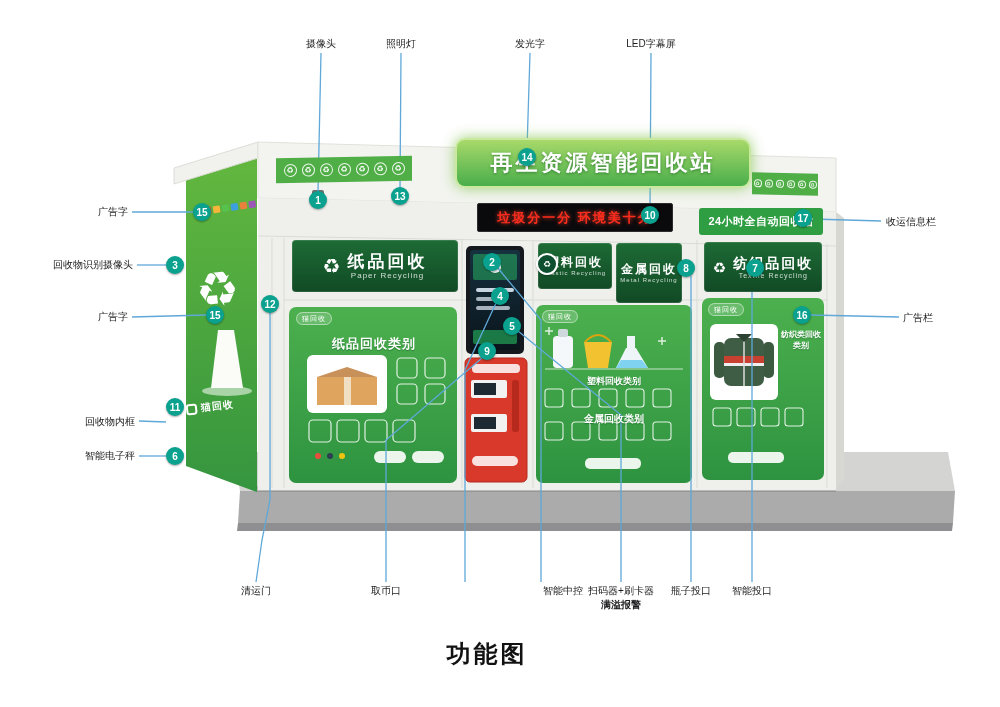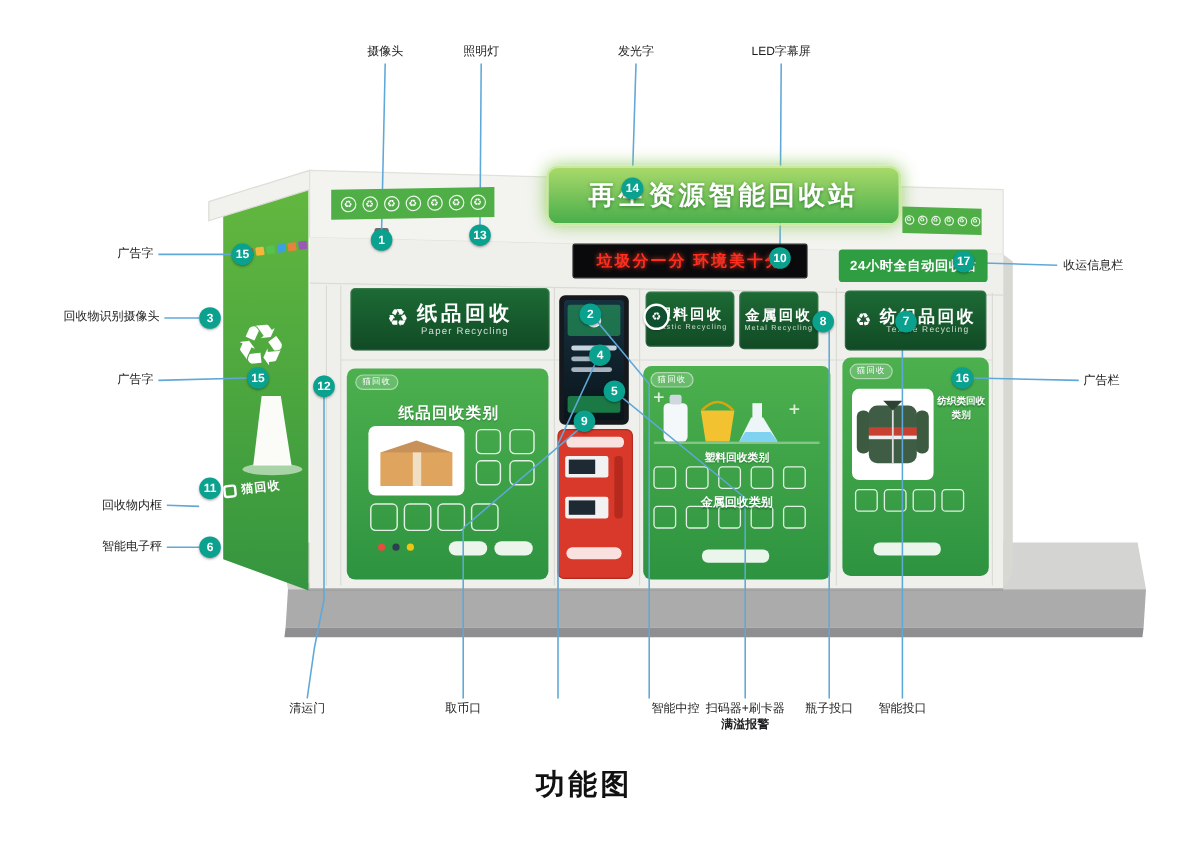--- a/index.html
+++ b/index.html
@@ -267,21 +267,21 @@
       <span class="cn" style="font-size:17px">纸品回收</span>
       <span class="en" style="font-size:8px">Paper Recycling</span>
     </span>
   </div>
   <div class="hdr" style="left:538px;top:243px;width:74px;height:46px">
     <span class="col">
       <span class="cn" style="font-size:12px;letter-spacing:2px">塑料回收</span>
       <span class="en" style="font-size:6px">Plastic Recycling</span>
     </span>
   </div>
-  <div class="hdr" style="left:616px;top:243px;width:66px;height:48px">
+  <div class="hdr" style="left:616px;top:243px;width:66px;height:60px">
     <span class="col">
       <span class="cn" style="font-size:12px;letter-spacing:2px">金属回收</span>
       <span class="en" style="font-size:6px">Metal Recycling</span>
     </span>
   </div>
   <div class="hdr" style="left:704px;top:242px;width:118px;height:50px">
     <span class="ricon" style="font-size:15px">♻</span>
     <span class="col">
       <span class="cn" style="font-size:14px;letter-spacing:2px">纺织品回收</span>
       <span class="en" style="font-size:7px">Textile Recycling</span>
@@ -325,21 +325,21 @@
   <div class="num" style="left:400px;top:196px">13</div>
   <div class="num" style="left:527px;top:157px">14</div>
   <div class="num" style="left:650px;top:215px">10</div>
   <div class="num" style="left:202px;top:212px">15</div>
   <div class="num" style="left:175px;top:265px">3</div>
   <div class="num" style="left:215px;top:315px">15</div>
   <div class="num" style="left:175px;top:407px">11</div>
   <div class="num" style="left:175px;top:456px">6</div>
   <div class="num" style="left:803px;top:218px">17</div>
   <div class="num" style="left:802px;top:315px">16</div>
-  <div class="num" style="left:270px;top:322px">12</div>
+  <div class="num" style="left:270px;top:304px">12</div>
   <div class="num" style="left:487px;top:351px">9</div>
   <div class="num" style="left:500px;top:296px">4</div>
   <div class="num" style="left:492px;top:262px">2</div>
   <div class="num" style="left:512px;top:326px">5</div>
   <div class="num" style="left:686px;top:268px">8</div>
   <div class="num" style="left:755px;top:268px">7</div>
 
   <div class="main-title">功能图</div>
 </div>
 

